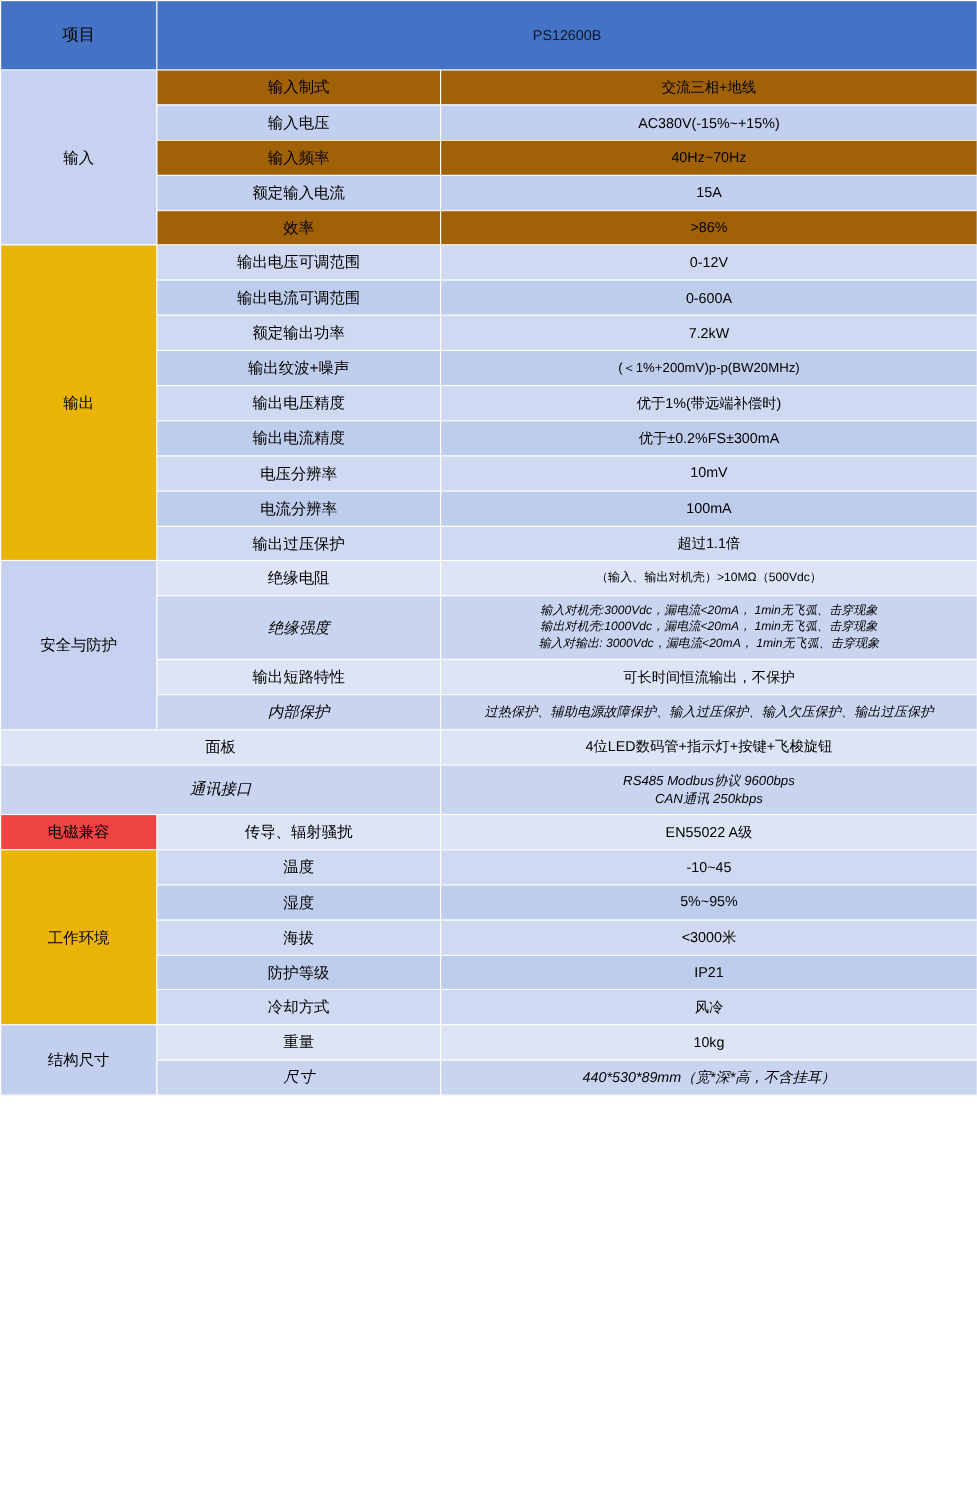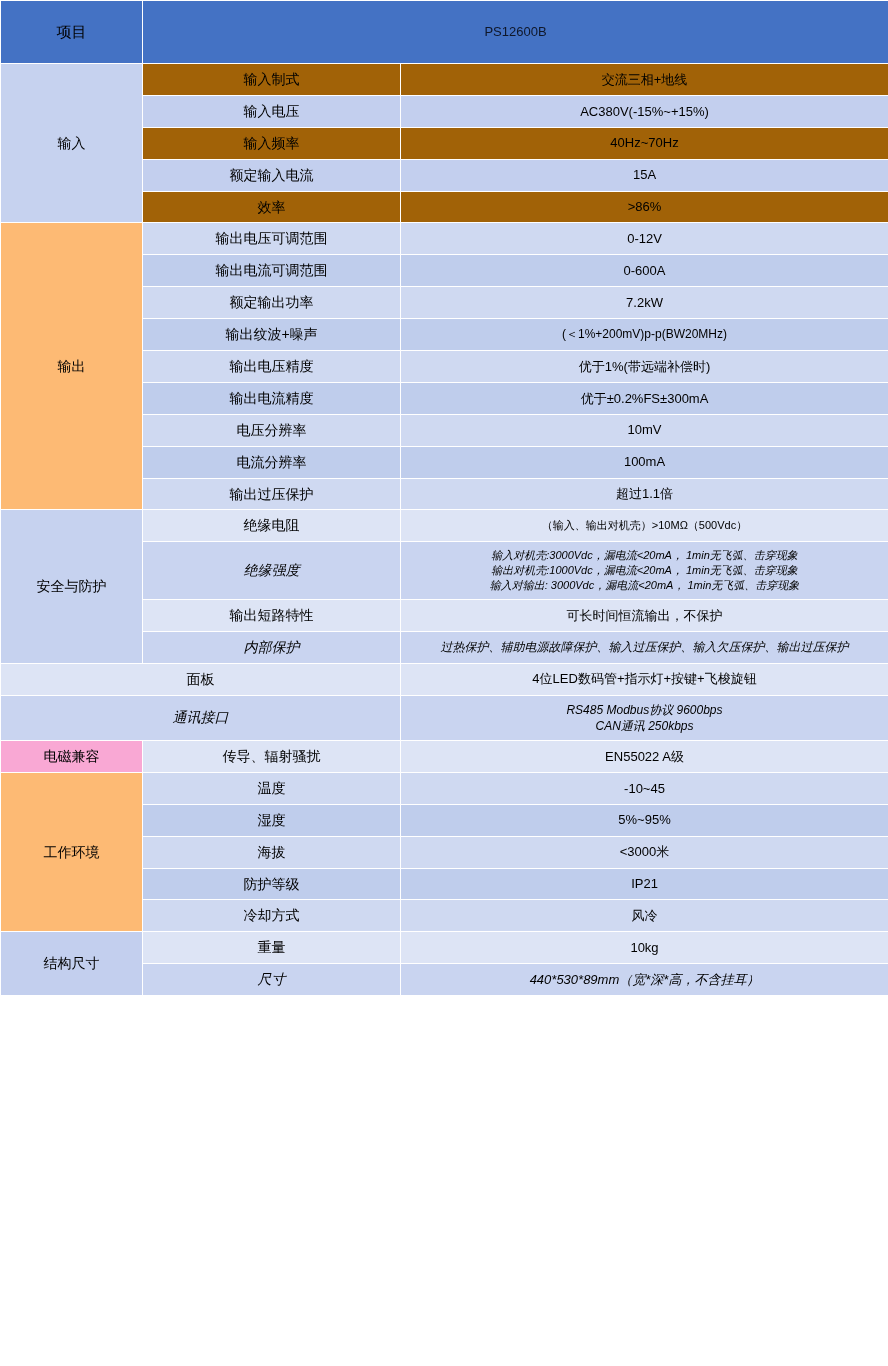--- a/index.html
+++ b/index.html
@@ -40,23 +40,23 @@
     background: #4472c4;
     color: #0f172a;
     font-size: 13px;
     height: 50px;
   }
   
   .cat {
     font-size: 14px;
   }
   .cat-a { background: #c6d2ef; }
-  .cat-b { background: #fdba74; }
+  .cat-b { background: #eab308; }
   .cat-c { background: #c6d2ef; }
-  .cat-d { background: #f9a8d4; }
+  .cat-d { background: #ef4444; }
   .cat-e { background: #c3cfee; }
 
   
   .item {
     font-size: 14px;
   }
   
   .val {
     font-size: 13px;
   }

